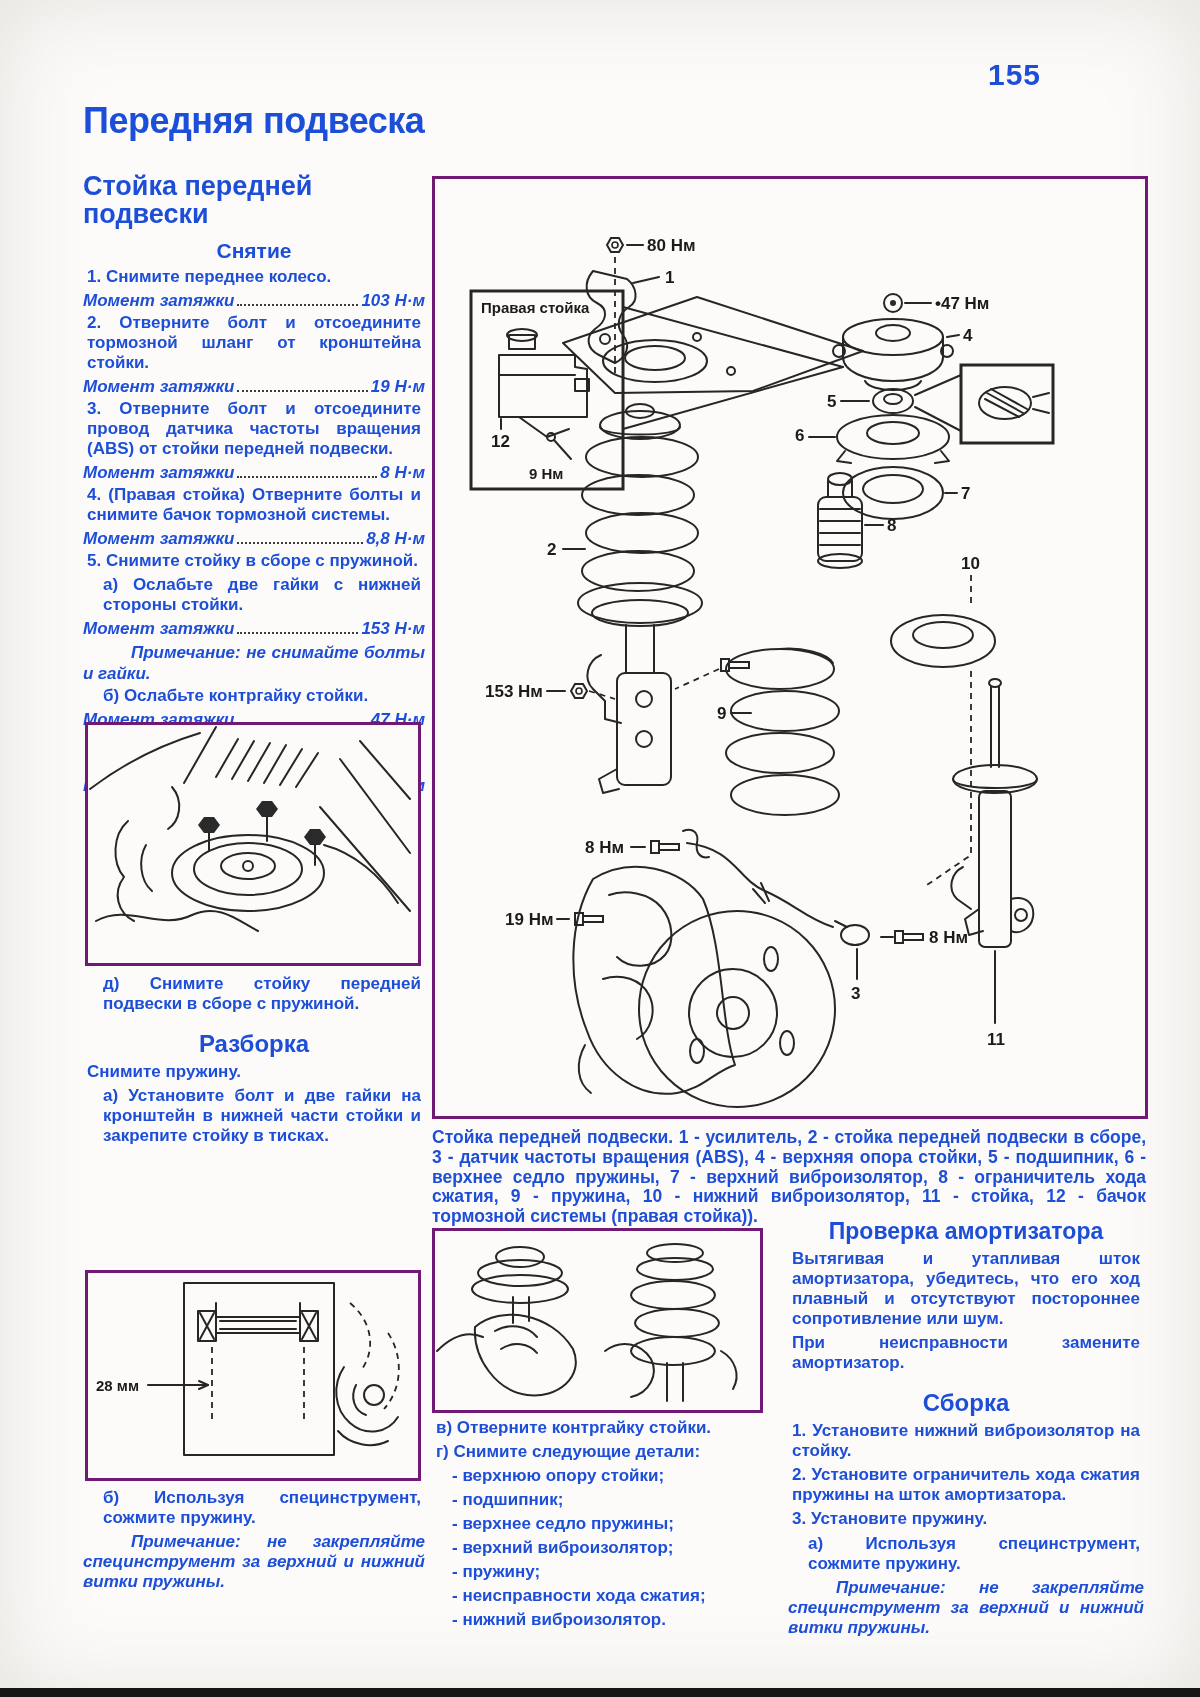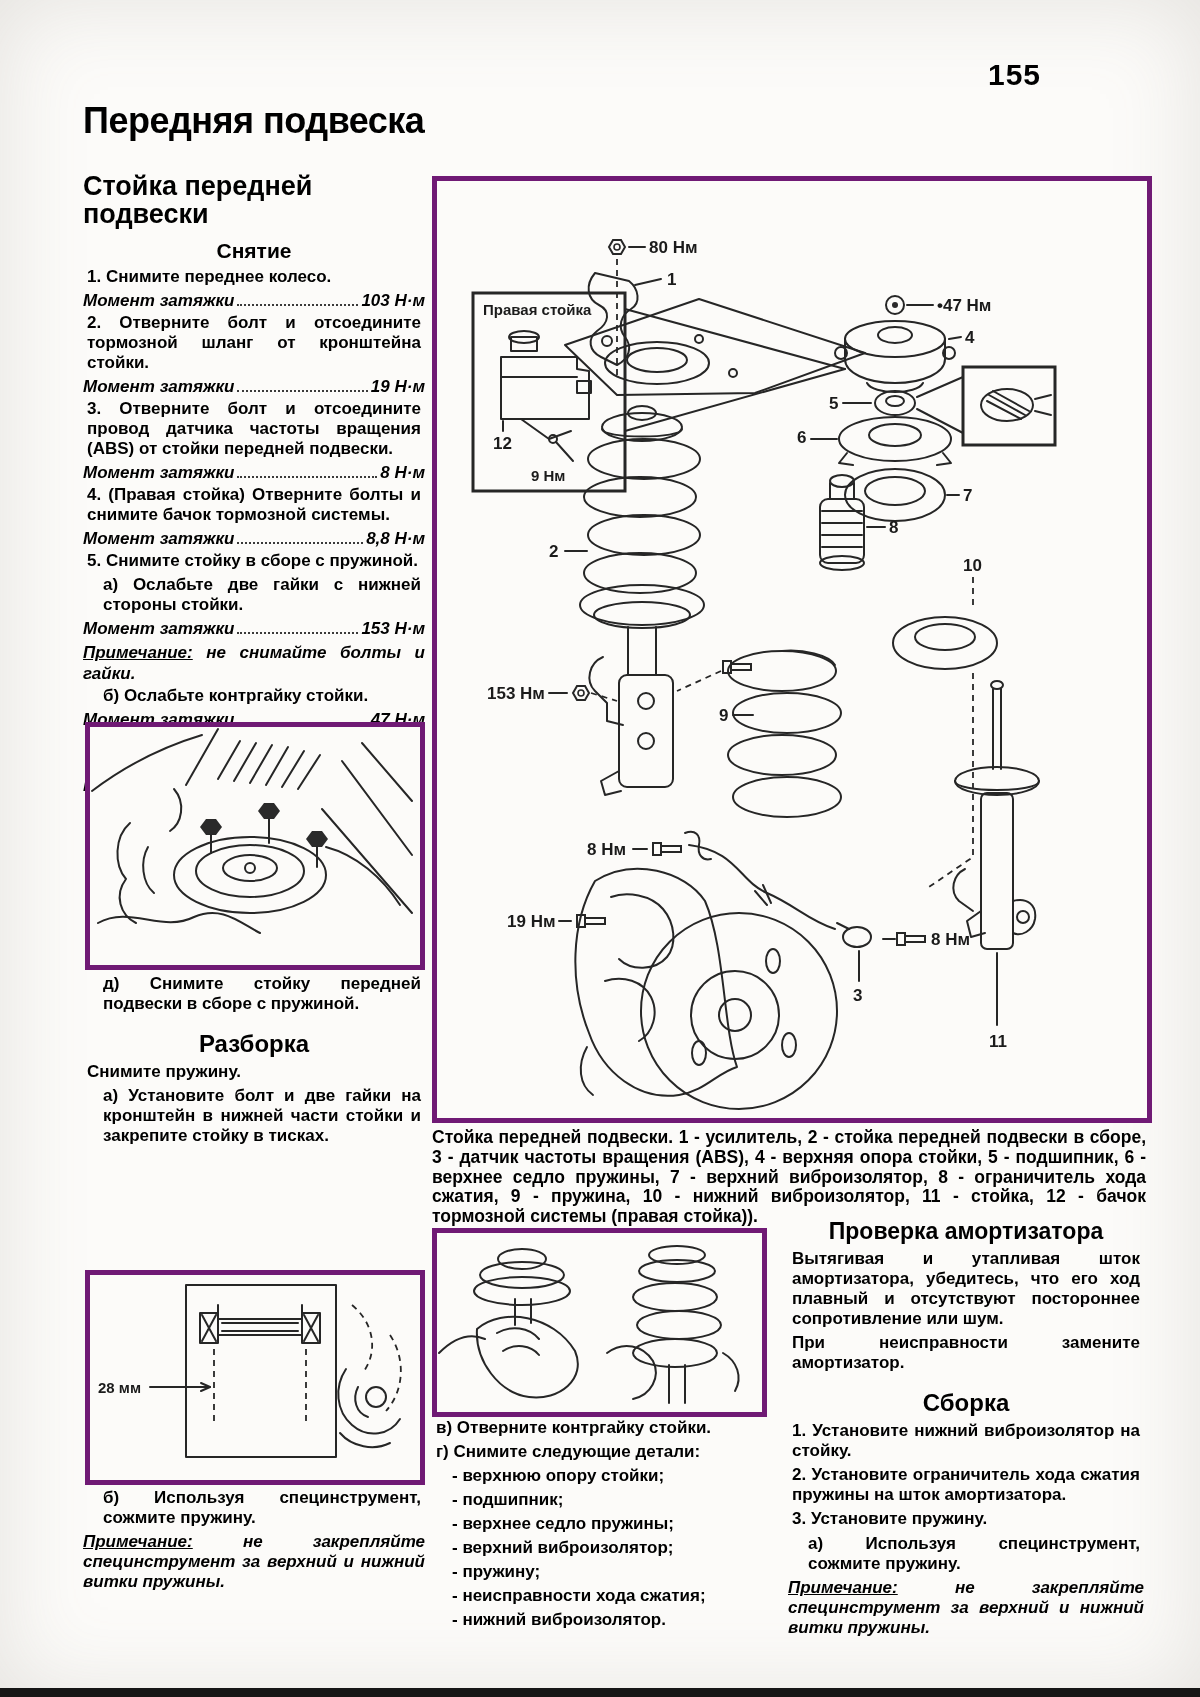--- a/index.html
+++ b/index.html
@@ -1,40 +1,40 @@
 <!DOCTYPE html>
 <html><head>
 <meta charset="utf-8">
 <style>
   html,body{margin:0;padding:0;}
   body{background:#e8e8e6;font-family:"Liberation Sans",sans-serif;}
-  .page{position:relative;width:1200px;height:1697px;background:#fcfbf9;color:#000000;overflow:hidden;
+  .page{position:relative;width:1200px;height:1697px;background:#fcfbf9;color:#1d4ed8;overflow:hidden;
         box-shadow:inset 0 0 90px rgba(120,115,105,.18);}
   .page-number{position:absolute;top:58px;left:988px;font-size:30px;font-weight:bold;letter-spacing:1px;}
   h1.title{position:absolute;top:100px;left:83px;margin:0;font-size:36px;font-weight:bold;letter-spacing:-.5px;}
   
   .col{position:absolute;text-align:justify;}
   .col-left1{left:83px;top:172px;width:342px;}
   .col-left2{left:83px;top:972px;width:342px;}
   .col-left3{left:83px;top:1486px;width:342px;}
   .col-mid{left:432px;top:1416px;width:310px;}
   .col-right{left:788px;top:1218px;width:356px;}
   h2.sec{margin:0 0 10px 0;font-size:27px;line-height:1.05;font-weight:bold;text-align:left;}
   h3.sub{margin:10px 0 4px 0;font-size:21px;font-weight:bold;text-align:center;}
   p{margin:4px;font-size:17px;line-height:1.18;font-weight:bold;}
   p.step{margin-top:2px;}
   p.substep{padding-left:16px;margin-top:2px;}
   p.li{padding-left:16px;margin-top:1px;text-align:left;}
   p.torque{display:flex;align-items:baseline;font-style:italic;margin:3px 0 2px 0;}
   p.torque .dots{flex:1;border-bottom:2px dotted #3a3a3a;margin:0 3px 3px 3px;}
   p.torque .tv{white-space:nowrap;}
   p.note{font-style:italic;margin:4px 0 2px 0;}
-  p.note .nl{text-decoration:underline;}
+  p.note .nl{margin-left:48px;}
   
-  .figbox{position:absolute;border:5px solid #701a75;background:#fcfbf9;}
+  .figbox{position:absolute;border:3px solid #701a75;background:#fcfbf9;}
   .fig-a{left:85px;top:722px;width:330px;height:238px;}
   .fig-b{left:85px;top:1270px;width:330px;height:205px;}
   .fig-c{left:432px;top:1228px;width:325px;height:179px;}
   .diagram{left:432px;top:176px;width:710px;height:937px;}
   svg{display:block;}
   .caption{position:absolute;left:428px;top:1124px;width:714px;font-size:17.5px;line-height:1.13;
            font-weight:bold;text-align:justify;}
   .scan-bar{position:absolute;left:0;bottom:0;width:100%;height:9px;background:#161616;}
   
   .ln{stroke:#262626;stroke-width:2;fill:none;stroke-linecap:round;stroke-linejoin:round;}

